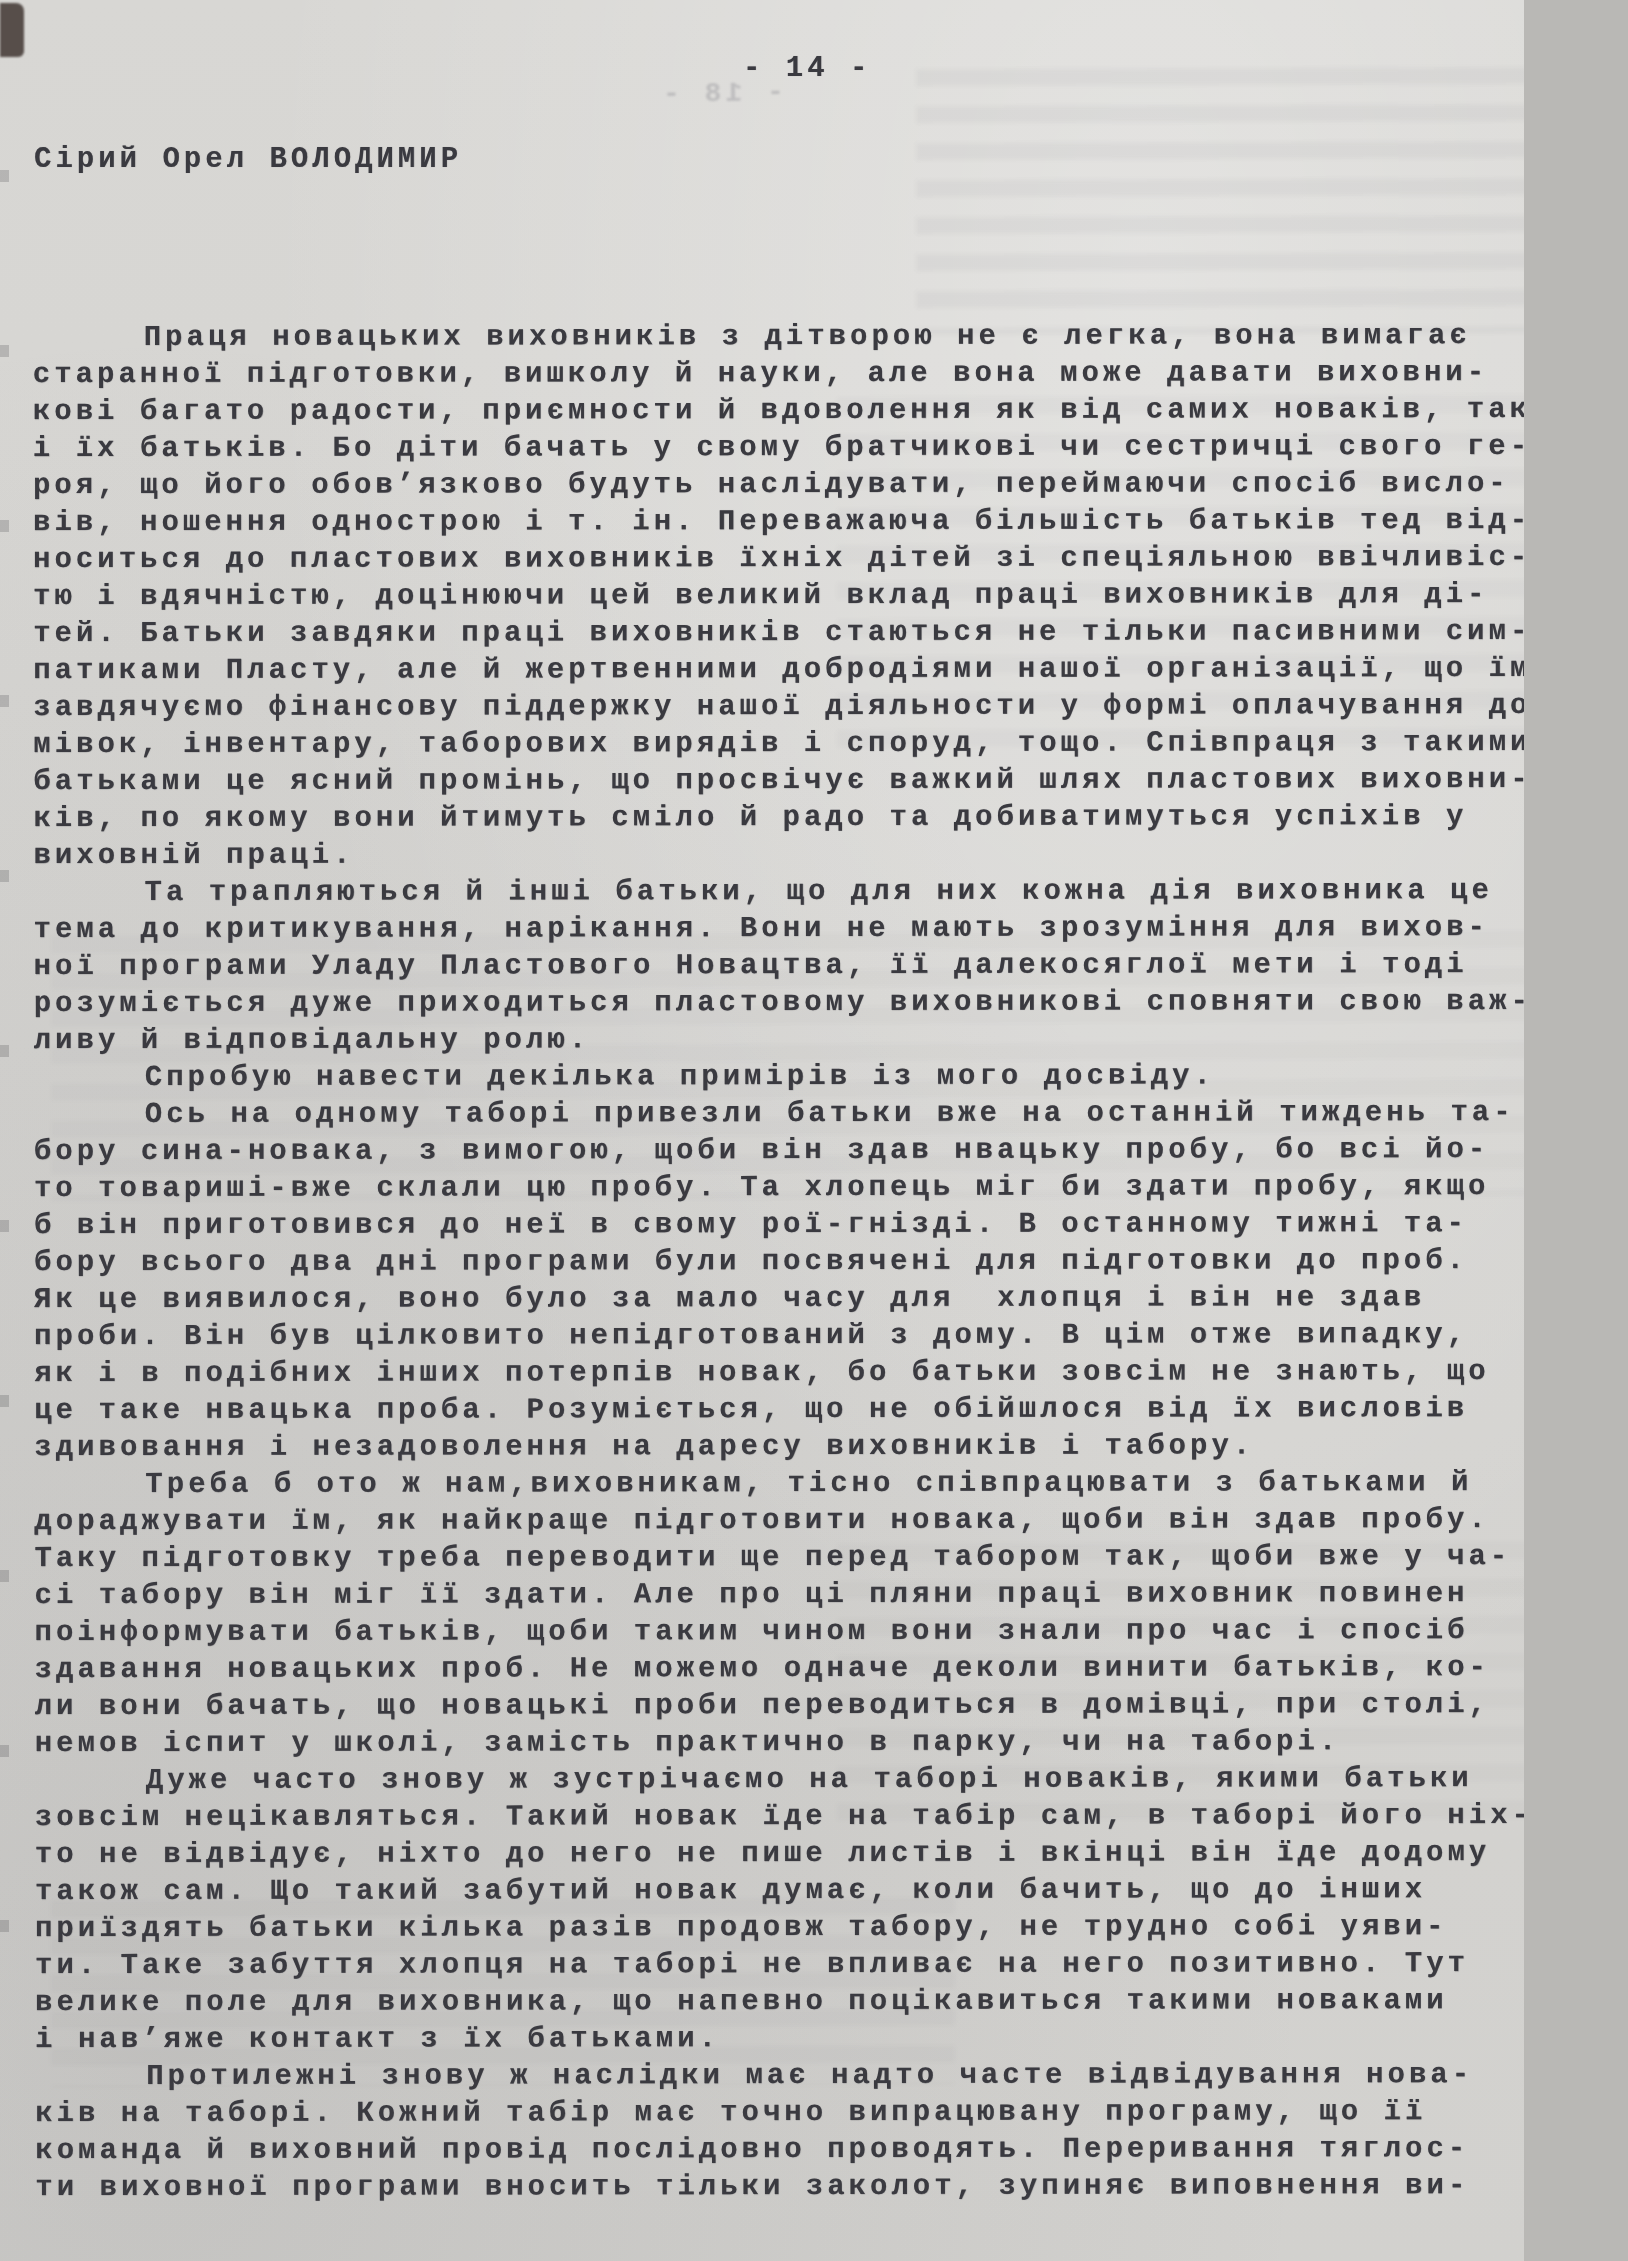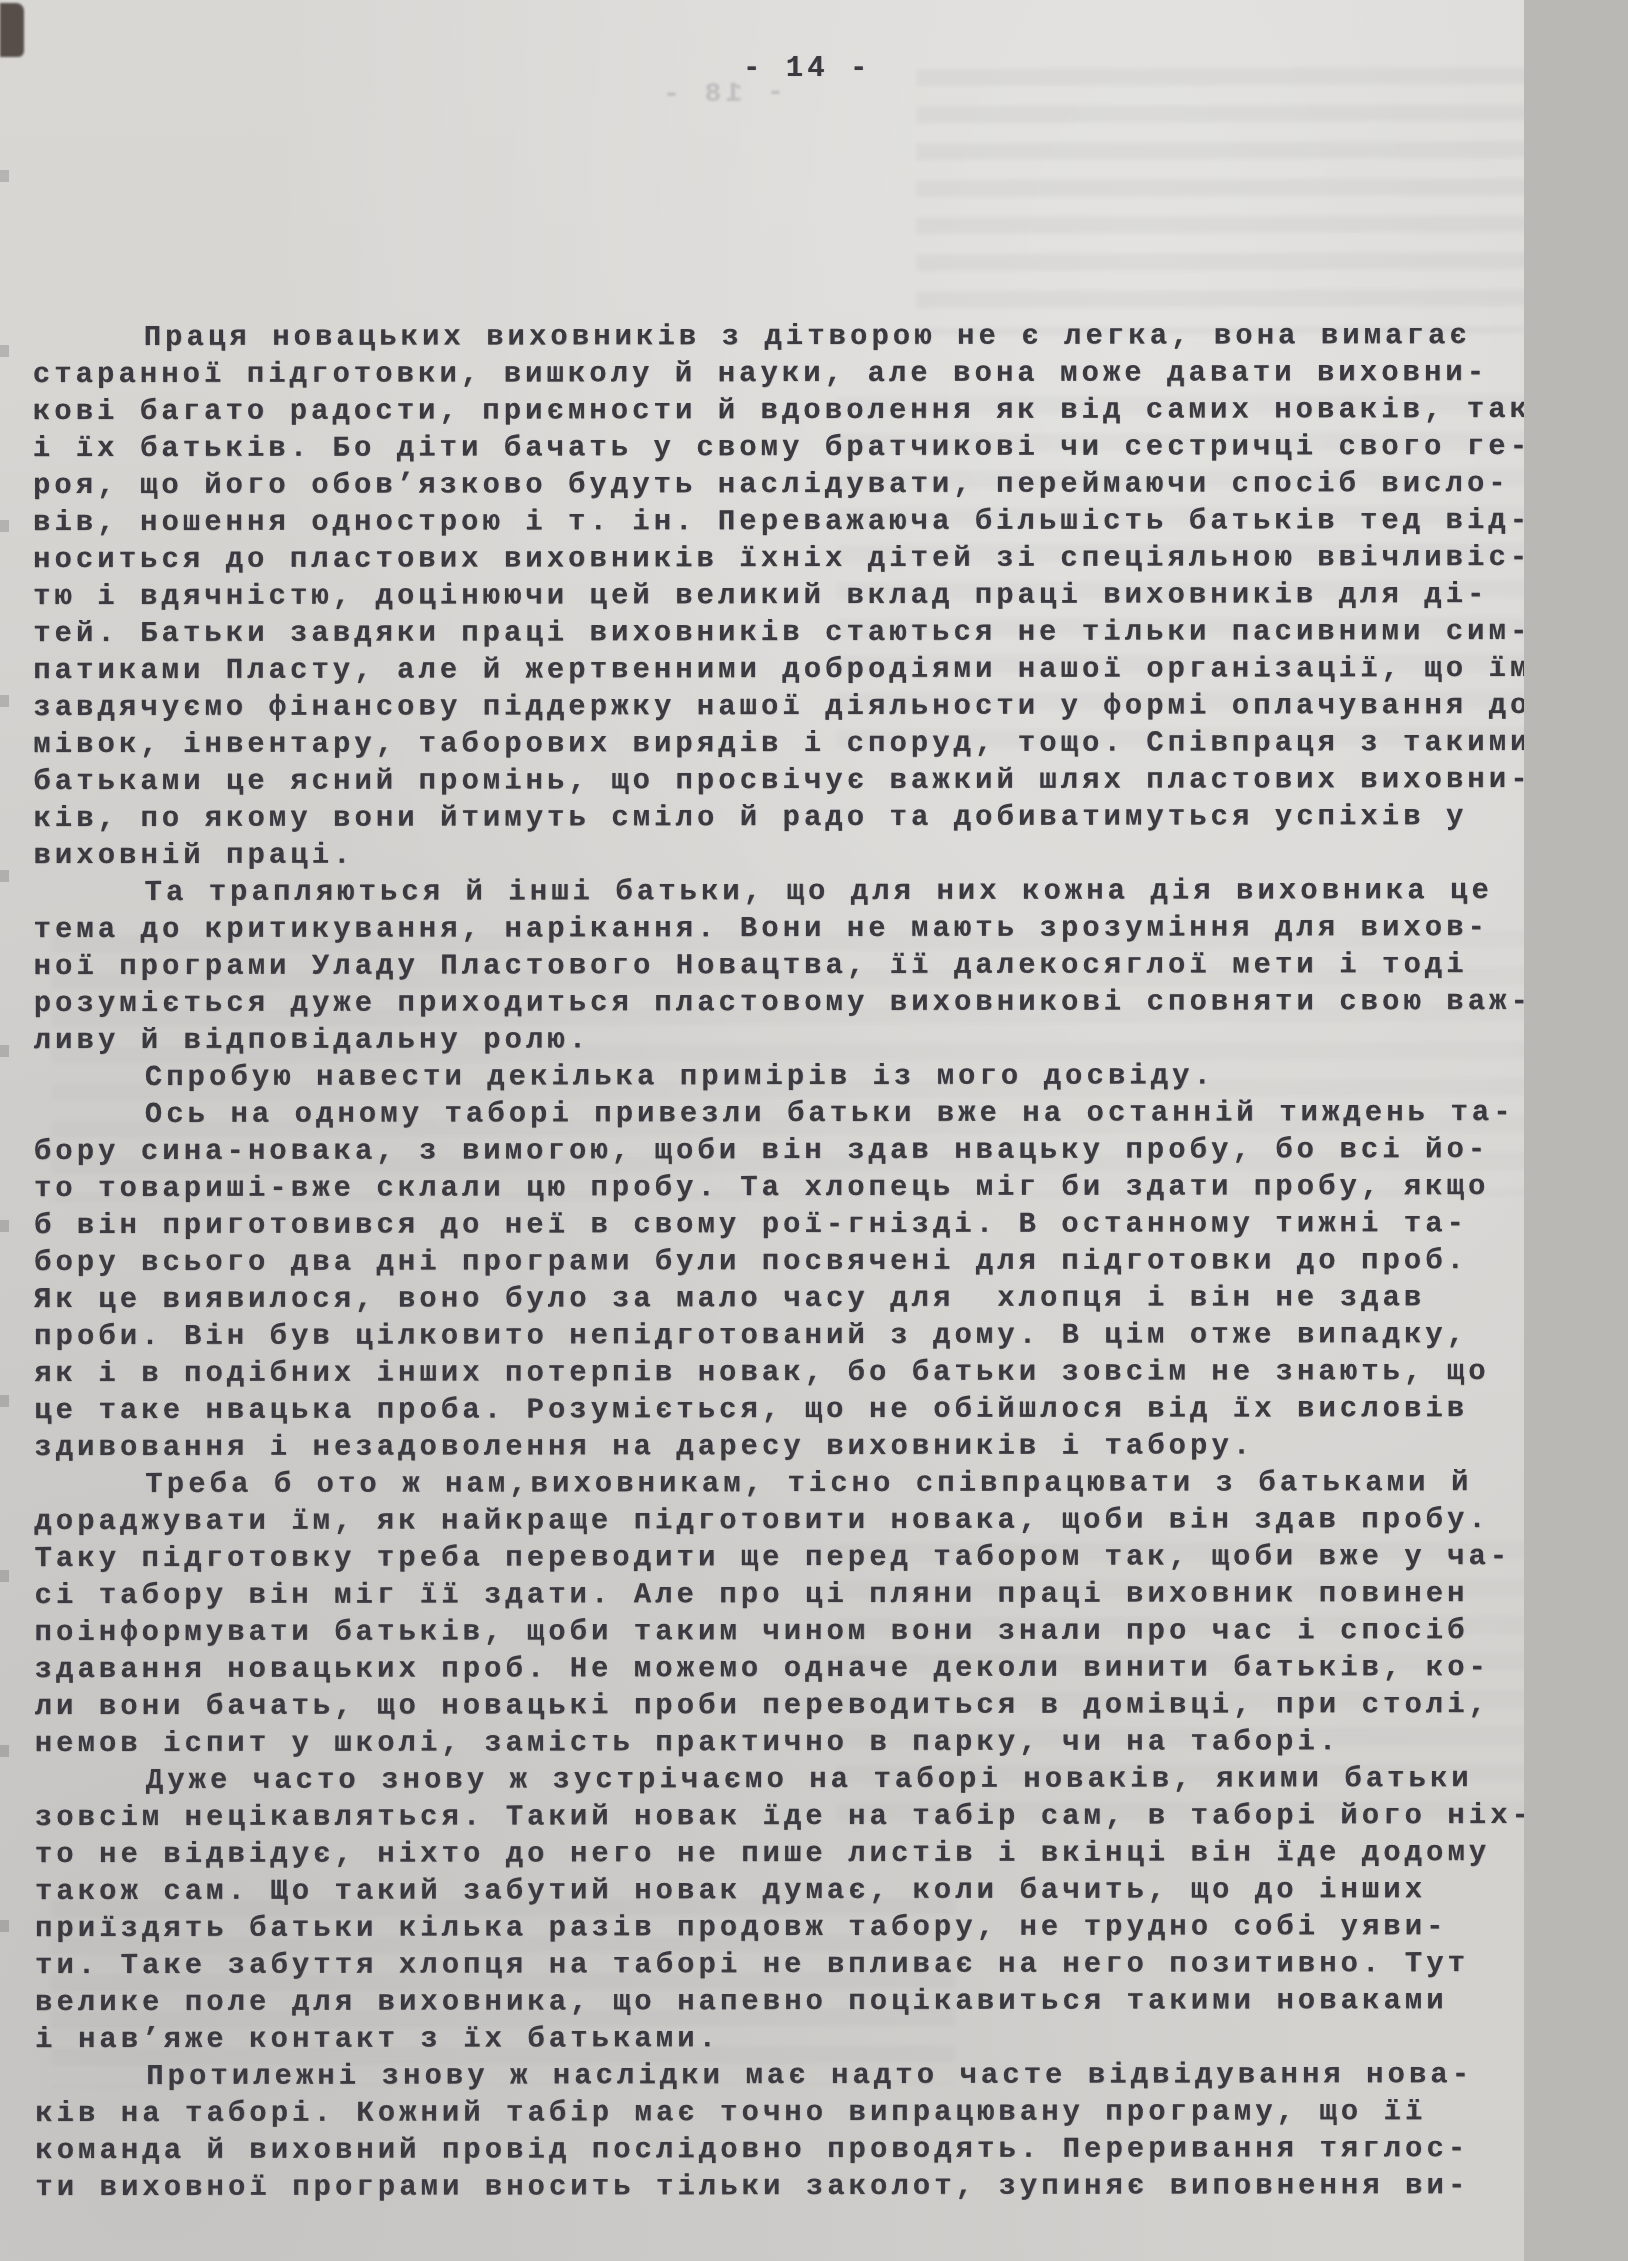--- a/index.html
+++ b/index.html
@@ -130,18 +130,19 @@
   <div class="bleed b1"></div>
   <div class="bleed b2"></div>
   <div class="bleed b3"></div>
   <div class="bleed b4"></div>
   <div class="bleed b5"></div>
 
   <div class="ghost-page-number">- 18 -</div>
 
   <div class="typed page-number">- 14 -</div>
 
+  <div class="typed author-line">Сірий Орел ВОЛОДИМИР</div>
 
 
   <div class="typed document-body"><div class="line indent">Праця новацьких виховників з дітворою не є легка, вона вимагає</div><div class="line">старанної підготовки, вишколу й науки, але вона може давати виховни-</div><div class="line">кові багато радости, приємности й вдоволення як від самих новаків, так</div><div class="line">і їх батьків. Бо діти бачать у свому братчикові чи сестричці свого ге-</div><div class="line">роя, що його обов’язково будуть наслідувати, переймаючи спосіб висло-</div><div class="line">вів, ношення однострою і т. ін. Переважаюча більшість батьків тед від-</div><div class="line">носиться до пластових виховників їхніх дітей зі спеціяльною ввічливіс-</div><div class="line">тю і вдячністю, доцінюючи цей великий вклад праці виховників для ді-</div><div class="line">тей. Батьки завдяки праці виховників стаються не тільки пасивними сим-</div><div class="line">патиками Пласту, але й жертвенними добродіями нашої організації, що їм</div><div class="line">завдячуємо фінансову піддержку нашої діяльности у формі оплачування до-</div><div class="line">мівок, інвентару, таборових вирядів і споруд, тощо. Співпраця з такими</div><div class="line">батьками це ясний промінь, що просвічує важкий шлях пластових виховни-</div><div class="line">ків, по якому вони йтимуть сміло й радо та добиватимуться успіхів у</div><div class="line">виховній праці.</div><div class="line indent">Та трапляються й інші батьки, що для них кожна дія виховника це</div><div class="line">тема до критикування, нарікання. Вони не мають зрозуміння для вихов-</div><div class="line">ної програми Уладу Пластового Новацтва, її далекосяглої мети і тоді</div><div class="line">розуміється дуже приходиться пластовому виховникові сповняти свою важ-</div><div class="line">ливу й відповідальну ролю.</div><div class="line indent">Спробую навести декілька примірів із мого досвіду.</div><div class="line indent">Ось на одному таборі привезли батьки вже на останній тиждень та-</div><div class="line">бору сина-новака, з вимогою, щоби він здав нвацьку пробу, бо всі йо-</div><div class="line">то товариші-вже склали цю пробу. Та хлопець міг би здати пробу, якщо</div><div class="line">б він приготовився до неї в свому рої-гнізді. В останному тижні та-</div><div class="line">бору всього два дні програми були посвячені для підготовки до проб.</div><div class="line">Як це виявилося, воно було за мало часу для  хлопця і він не здав</div><div class="line">проби. Він був цілковито непідготований з дому. В цім отже випадку,</div><div class="line">як і в подібних інших потерпів новак, бо батьки зовсім не знають, що</div><div class="line">це таке нвацька проба. Розуміється, що не обійшлося від їх висловів</div><div class="line">здивовання і незадоволення на даресу виховників і табору.</div><div class="line indent">Треба б ото ж нам,виховникам, тісно співпрацювати з батьками й</div><div class="line">дораджувати їм, як найкраще підготовити новака, щоби він здав пробу.</div><div class="line">Таку підготовку треба переводити ще перед табором так, щоби вже у ча-</div><div class="line">сі табору він міг її здати. Але про ці пляни праці виховник повинен</div><div class="line">поінформувати батьків, щоби таким чином вони знали про час і спосіб</div><div class="line">здавання новацьких проб. Не можемо одначе деколи винити батьків, ко-</div><div class="line">ли вони бачать, що новацькі проби переводиться в домівці, при столі,</div><div class="line">немов іспит у школі, замість практично в парку, чи на таборі.</div><div class="line indent">Дуже часто знову ж зустрічаємо на таборі новаків, якими батьки</div><div class="line">зовсім нецікавляться. Такий новак їде на табір сам, в таборі його ніх-</div><div class="line">то не відвідує, ніхто до него не пише листів і вкінці він їде додому</div><div class="line">також сам. Що такий забутий новак думає, коли бачить, що до інших</div><div class="line">приїздять батьки кілька разів продовж табору, не трудно собі уяви-</div><div class="line">ти. Таке забуття хлопця на таборі не впливає на него позитивно. Тут</div><div class="line">велике поле для виховника, що напевно поцікавиться такими новаками</div><div class="line">і нав’яже контакт з їх батьками.</div><div class="line indent">Протилежні знову ж наслідки має надто часте відвідування нова-</div><div class="line">ків на таборі. Кожний табір має точно випрацювану програму, що її</div><div class="line">команда й виховний провід послідовно проводять. Переривання тяглос-</div><div class="line">ти виховної програми вносить тільки заколот, зупиняє виповнення ви-</div></div>
 
 </div>
 
 
 </body></html>

